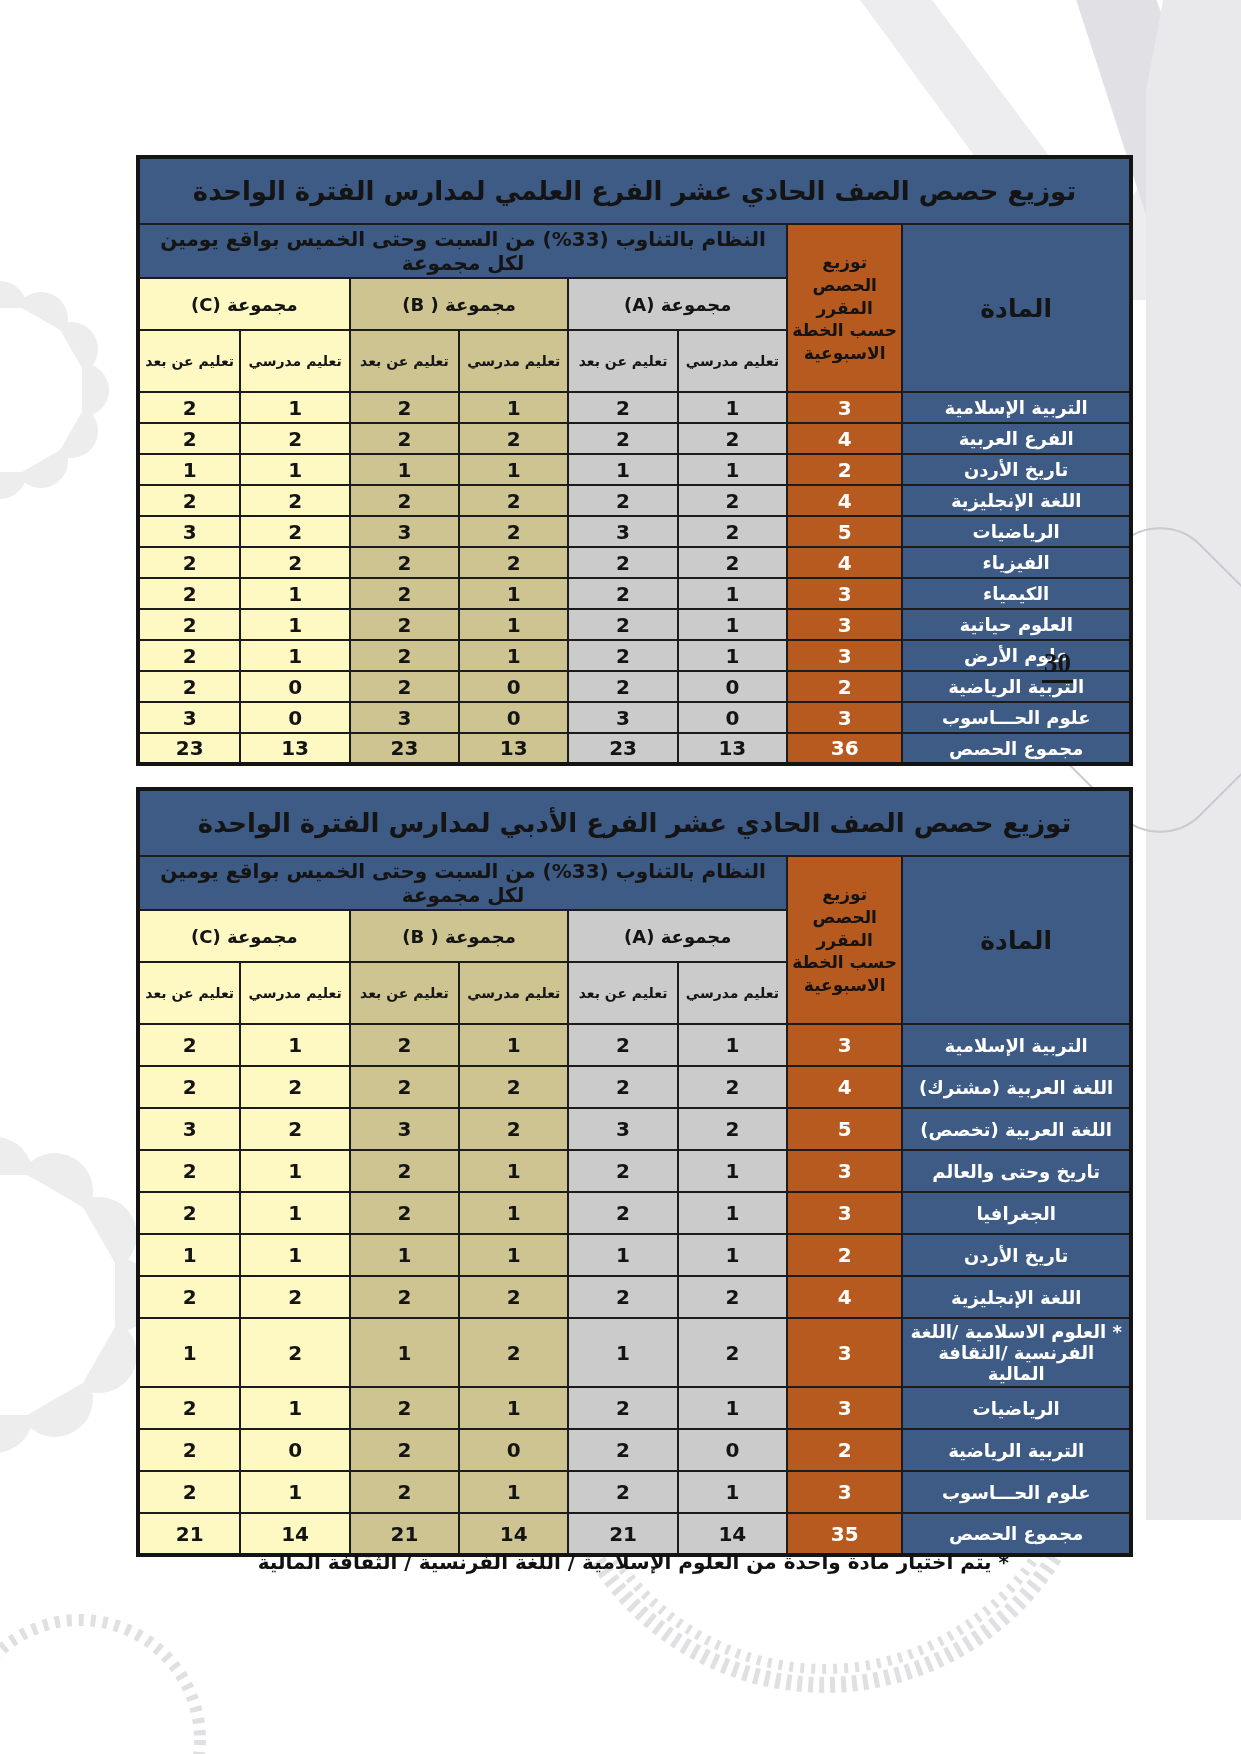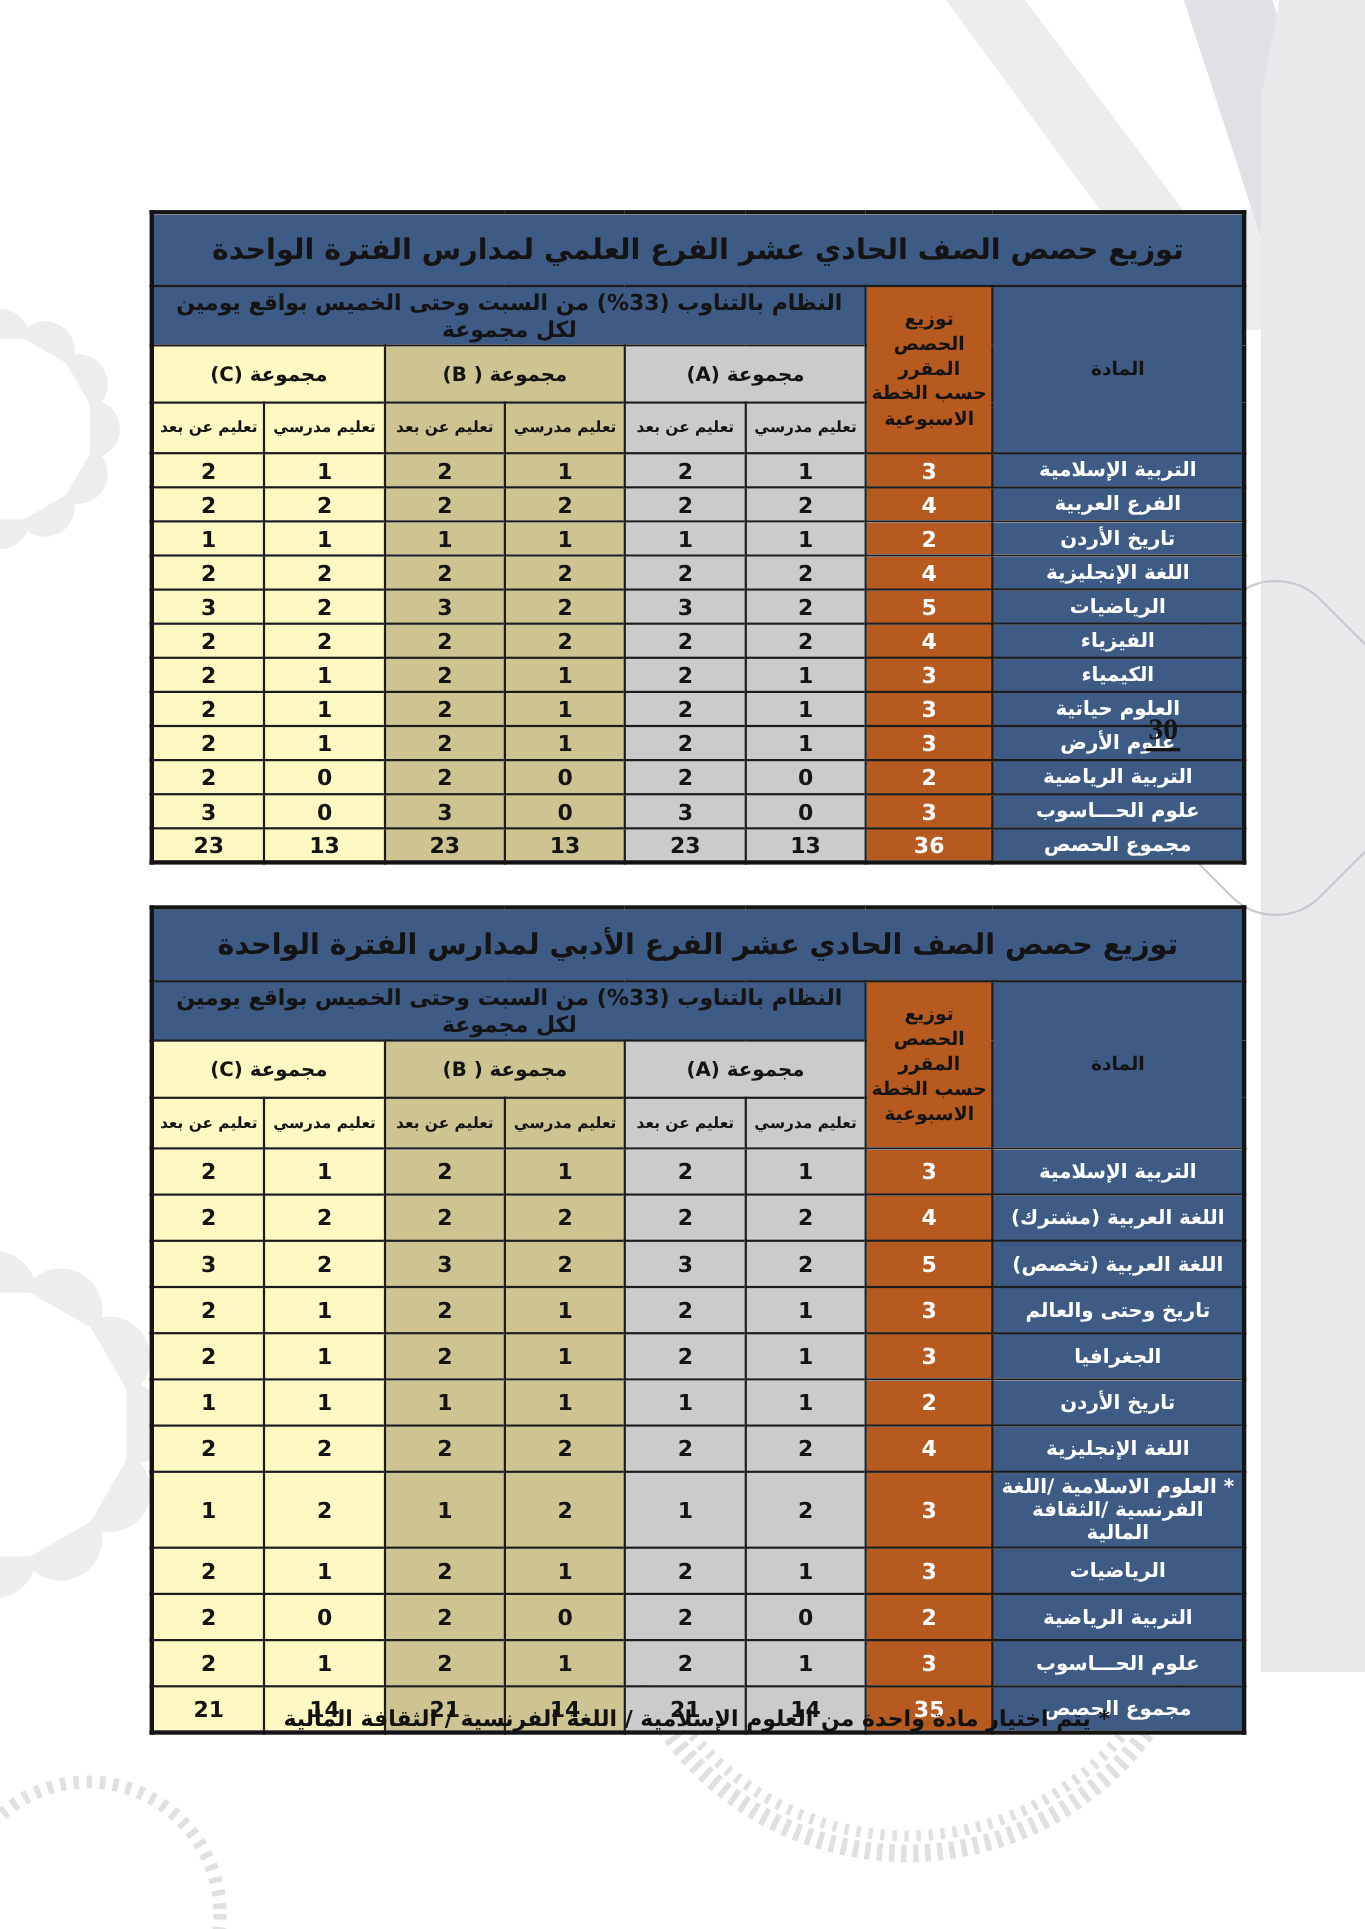--- a/index.html
+++ b/index.html
@@ -25,36 +25,36 @@
   #page-number { position:absolute; left:1042px; top:648px; z-index:2;
       font-family:"Liberation Serif", serif; font-weight:bold; font-size:27px;
       color:#151515; border-bottom:3px solid #151515; padding:0 2px 1px 2px; }
 
   
   .tbl-wrap { position:absolute; left:136px; width:997px; z-index:1; }
   #table-science { top:155px; }
   #table-literary { top:787px; }
 
   table.dist { width:100%; border-collapse:collapse; table-layout:fixed;
-      border:4px solid #141414; direction:rtl;margin-top:36px; }
+      border:4px solid #141414; direction:rtl; }
   table.dist col.c-subject { width:228px; }
   table.dist col.c-plan    { width:115px; }
   table.dist col.c-val     { width:109px; }
   table.dist col.c-val-end { width:102px; }
 
   table.dist th, table.dist td { border:2px solid #1c1c1c; text-align:center;
       vertical-align:middle; font-weight:bold; color:#141414; overflow:hidden; }
 
   .title-cell { background:#3d5b85; color:#ffffff; font-size:26px; height:67px;
       border-bottom:3px solid #141414; letter-spacing:0; }
   .system-cell { background:#3d5b85; color:#ffffff; font-size:20px; height:50px; padding:2px 6px; }
-  .subject-head { background:#3d5b85; color:#ffffff; font-size:17px; }
+  .subject-head { background:#3d5b85; color:#ffffff; font-size:25px; }
   .plan-head { background:#b65a20; color:#ffffff; font-size:17px; line-height:1.35; padding:3px; }
   .grp { font-size:18px; height:52px; }
-  .sub { font-size:14px; height:46px; padding:2px 1px; }
+  .sub { font-size:14px; height:62px; padding:2px 1px; }
   .g-a { background:#cbcbcb; }
   .g-b { background:#cdc492; }
   .g-c { background:#fef9c3; }
 
   table.dist tbody td { font-size:20px; }
   table.dist tbody td.subject-cell { background:#3d5b85; color:#ffffff; font-size:18px; padding:2px 6px; }
   table.dist tbody td.plan-cell { background:#b65a20; color:#ffffff; }
   #table-science  tbody td { height:31px; }
   #table-literary tbody td { height:42px; }
 

